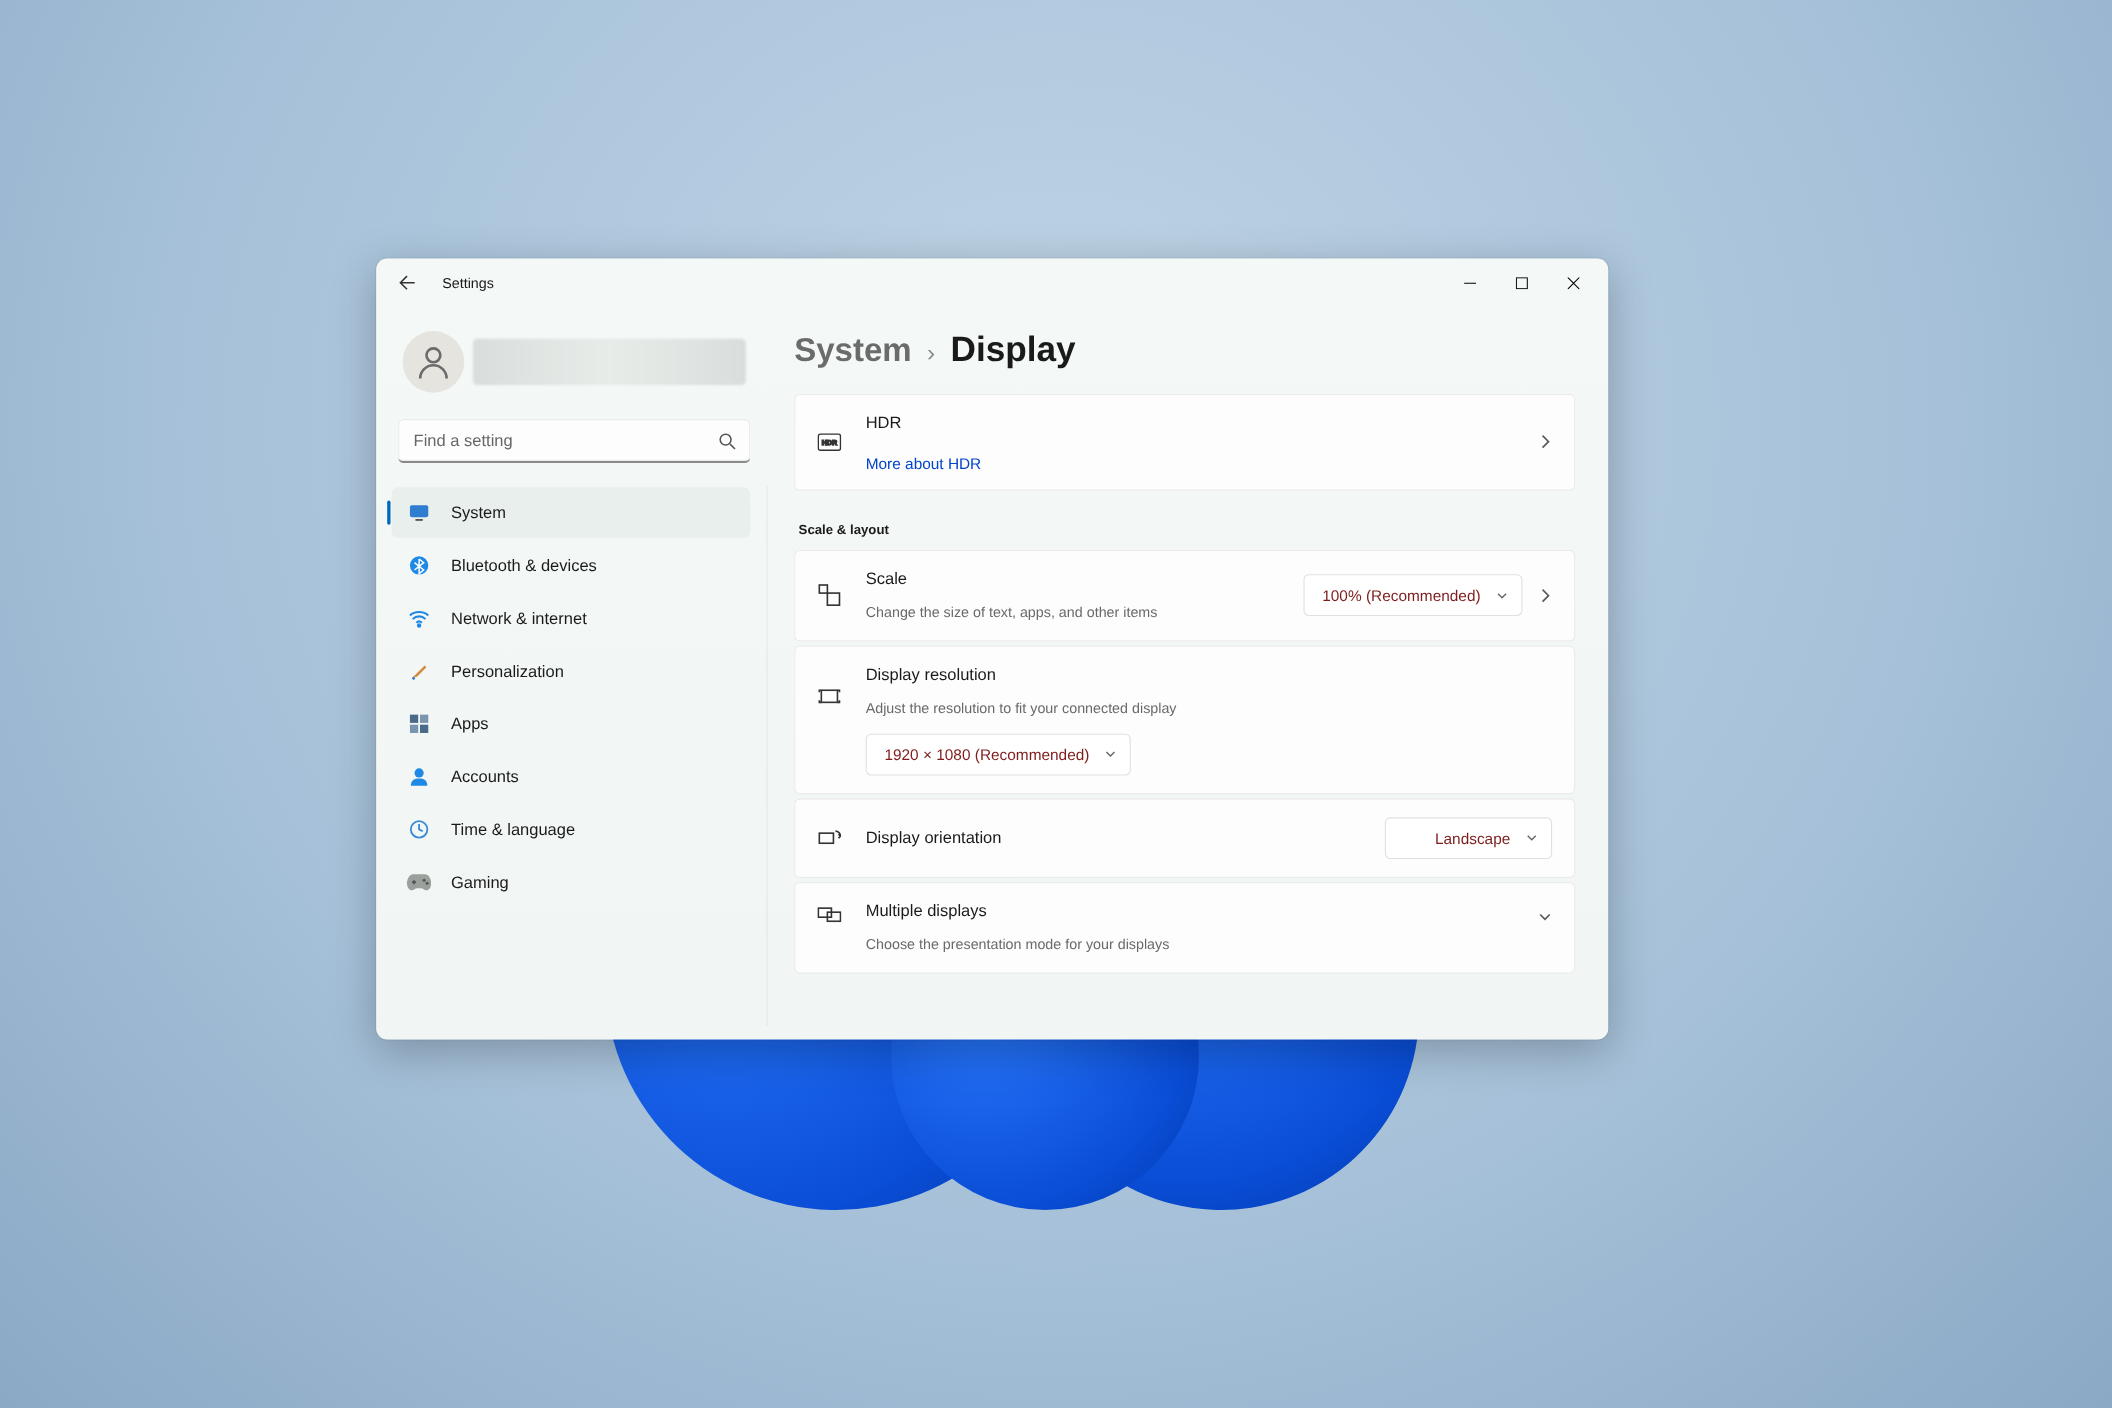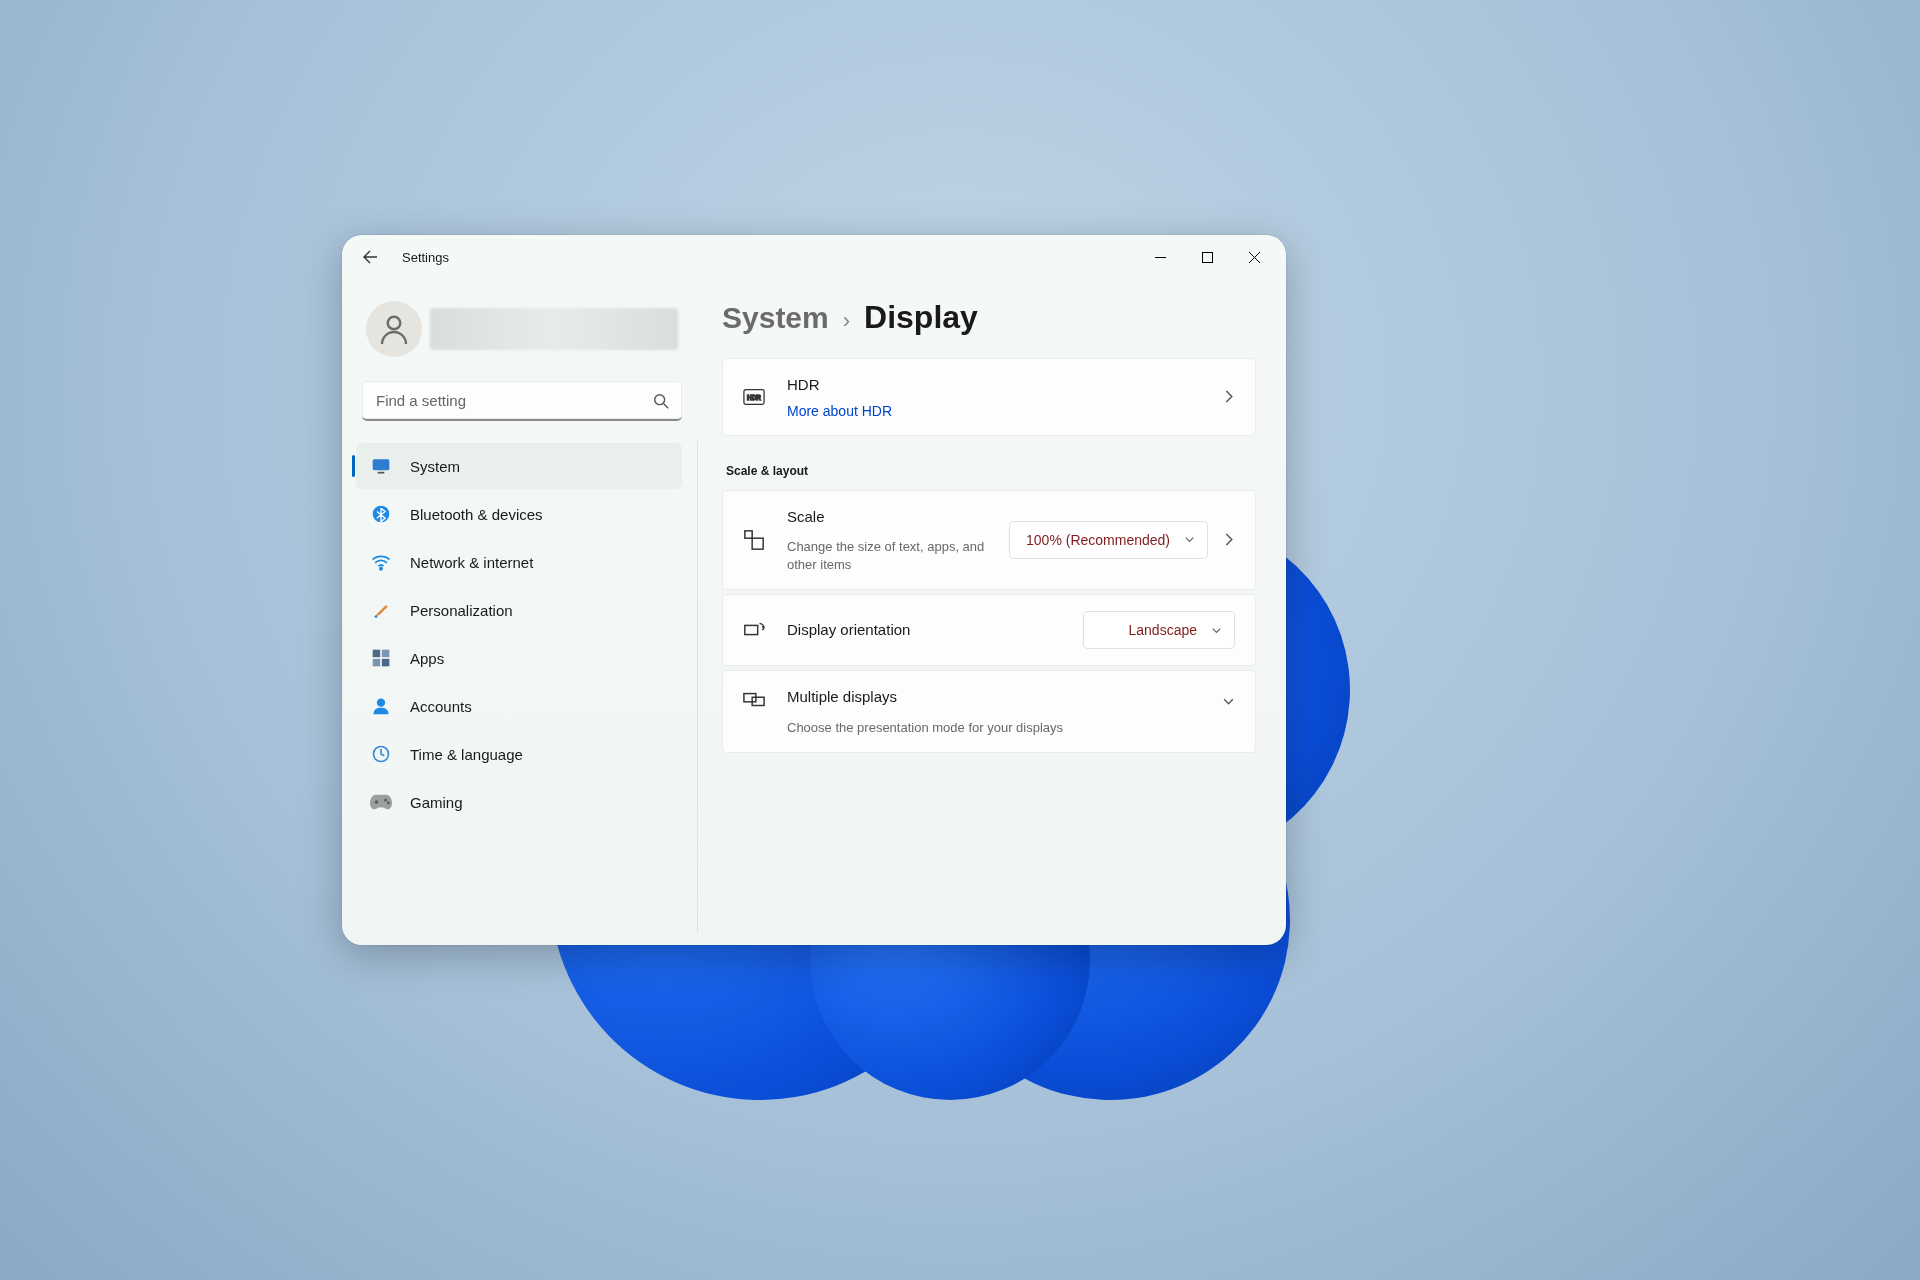--- a/index.html
+++ b/index.html
@@ -10,23 +10,23 @@
     }
     .swirl { position: absolute; width: 900px; height: 900px; top: 380px; left: 50%; transform: translateX(-50%); z-index: 0; }
     .swirl div { position: absolute; border-radius: 50%; background: radial-gradient(circle at 30% 30%, #2b7bff 0%, #0a4dd6 70%, #0038a8 100%); }
     .s1 { width: 420px; height: 420px; left: 40px; top: 300px; transform: rotate(-10deg); }
     .s2 { width: 360px; height: 360px; left: 420px; top: 360px; transform: rotate(25deg); }
     .s3 { width: 300px; height: 300px; left: 200px; top: 120px; transform: rotate(40deg); }
     .s4 { width: 340px; height: 340px; left: 500px; top: 140px; transform: rotate(-30deg); }
     .s5 { width: 280px; height: 280px; left: 300px; top: 440px; }
 
     .window {
-      position: absolute; top: 235px; left: 342px; width: 944px; height: 710px;
+      position: absolute; top: 235px; left: 342px; width: 1120px; height: 710px;
       background: linear-gradient(180deg, #f4f8f7 0%, #f1f6f5 100%);
-      border-radius: 20px; box-shadow: 0 10px 40px rgba(0,0,0,0.25), 0 0 0 1px rgba(0,0,0,0.06);
+      border-radius: 10px; box-shadow: 0 10px 40px rgba(0,0,0,0.25), 0 0 0 1px rgba(0,0,0,0.06);
       display: flex; flex-direction: column; overflow: hidden; z-index: 10;
     }
     .titlebar { height: 44px; display: flex; align-items: center; padding: 0 8px; }
     .back-btn { width: 40px; height: 40px; display:flex; align-items:center; justify-content:center; cursor:pointer; border-radius:4px; }
     .title { font-size: 13px; color: #1a1a1a; margin-left: 12px; }
     .win-controls { margin-left: auto; display: flex; }
     .wc { width: 47px; height: 44px; display:flex; align-items:center; justify-content:center; cursor:pointer; }
     .wc svg { width: 11px; height: 11px; }
 
     .body { flex: 1; display: flex; overflow: hidden; }
@@ -61,21 +61,21 @@
     .content-scroll { flex:1; overflow-y:auto; padding-right: 6px; position: relative; }
     .content-scroll::-webkit-scrollbar { width: 4px; }
     .content-scroll::-webkit-scrollbar-thumb { background: #b8c0bc; border-radius: 2px; }
 
     .card { background: #fcfdfc; border: 1px solid rgba(0,0,0,0.07); border-radius: 5px; padding: 16px 20px; display:flex; align-items:center; cursor:pointer; margin-bottom: 6px; }
     .card.tight { margin-bottom: 4px; }
     .card-icon { width: 22px; height: 22px; margin-right: 22px; color: #333; display:flex; align-items:center; justify-content:center; }
     .card-text { flex: 1; }
     .card-title { font-size: 15px; color: #1a1a1a; line-height: 1.3; }
     .card-sub { font-size: 13px; color: #696969; margin-top: 12px; line-height: 1.35; }
-    .card-link { font-size: 14px; color: #0044cc; margin-top: 8px; cursor:pointer; }
+    .card-link { font-size: 14px; color: #0044cc; margin-top: 18px; cursor:pointer; }
     .card-chev { color:#5a5a5a; margin-left: 14px; display:flex; }
     .section-label { font-size: 12px; font-weight: 600; color:#1a1a1a; margin: 28px 0 12px 4px; }
 
     .dd { background:#fff; border: 1px solid rgba(0,0,0,0.12); border-radius: 5px; height: 38px; padding: 0 12px 0 16px; display:flex; align-items:center; gap: 14px; font-size: 14px; color:#7f1d1d; cursor:pointer; }
     .dd .chev-s { color:#666; }
     .resolution-block { display:flex; flex-direction:column; }
     .resolution-block .dd { align-self:flex-start; margin-top: 14px; }
     .multi-card { align-items: flex-start; }
     .multi-card .card-icon { margin-top: 2px; }
   </style>
@@ -263,20 +263,38 @@
                 <path d="M2 4 L6 8 L10 4"></path>
               </svg>
           </div>
           <span class="card-chev">
               <svg width="13" height="13" viewBox="0 0 12 12" fill="none" stroke="currentColor" stroke-width="1.4">
                 <path d="M4 1 L9 6 L4 11"></path>
               </svg>
             </span>
         </div>
 
+        <div class="card tight" style="align-items:flex-start;">
+          <span class="card-icon" style="margin-top:18px;">
+              <svg width="22" height="22" viewBox="0 0 24 24" fill="none" stroke="#333" stroke-width="1.6">
+                <rect x="4" y="6" width="16" height="12"></rect>
+                <path d="M2 8 V6 H4 M20 6 H22 V8 M2 16 V18 H4 M20 18 H22 V16"></path>
+              </svg>
+            </span>
+          <div class="card-text resolution-block">
+            <div class="card-title">Display resolution</div>
+            <div class="card-sub">Adjust the resolution to fit your connected display</div>
+            <div class="dd">
+              <span>1920 × 1080 (Recommended)</span>
+              <svg class="chev-s" width="11" height="11" viewBox="0 0 12 12" fill="none" stroke="currentColor" stroke-width="1.4">
+                  <path d="M2 4 L6 8 L10 4"></path>
+                </svg>
+            </div>
+          </div>
+        </div>
 
         <div class="card tight">
           <span class="card-icon">
               <svg width="22" height="22" viewBox="0 0 24 24" fill="none" stroke="#333" stroke-width="1.6">
                 <rect x="2" y="7" width="14" height="10"></rect>
                 <path d="M18 5 A5 5 0 0 1 23 10 M23 10 L21 8 M23 10 L21 12"></path>
               </svg>
             </span>
           <div class="card-text">
             <div class="card-title">Display orientation</div>

